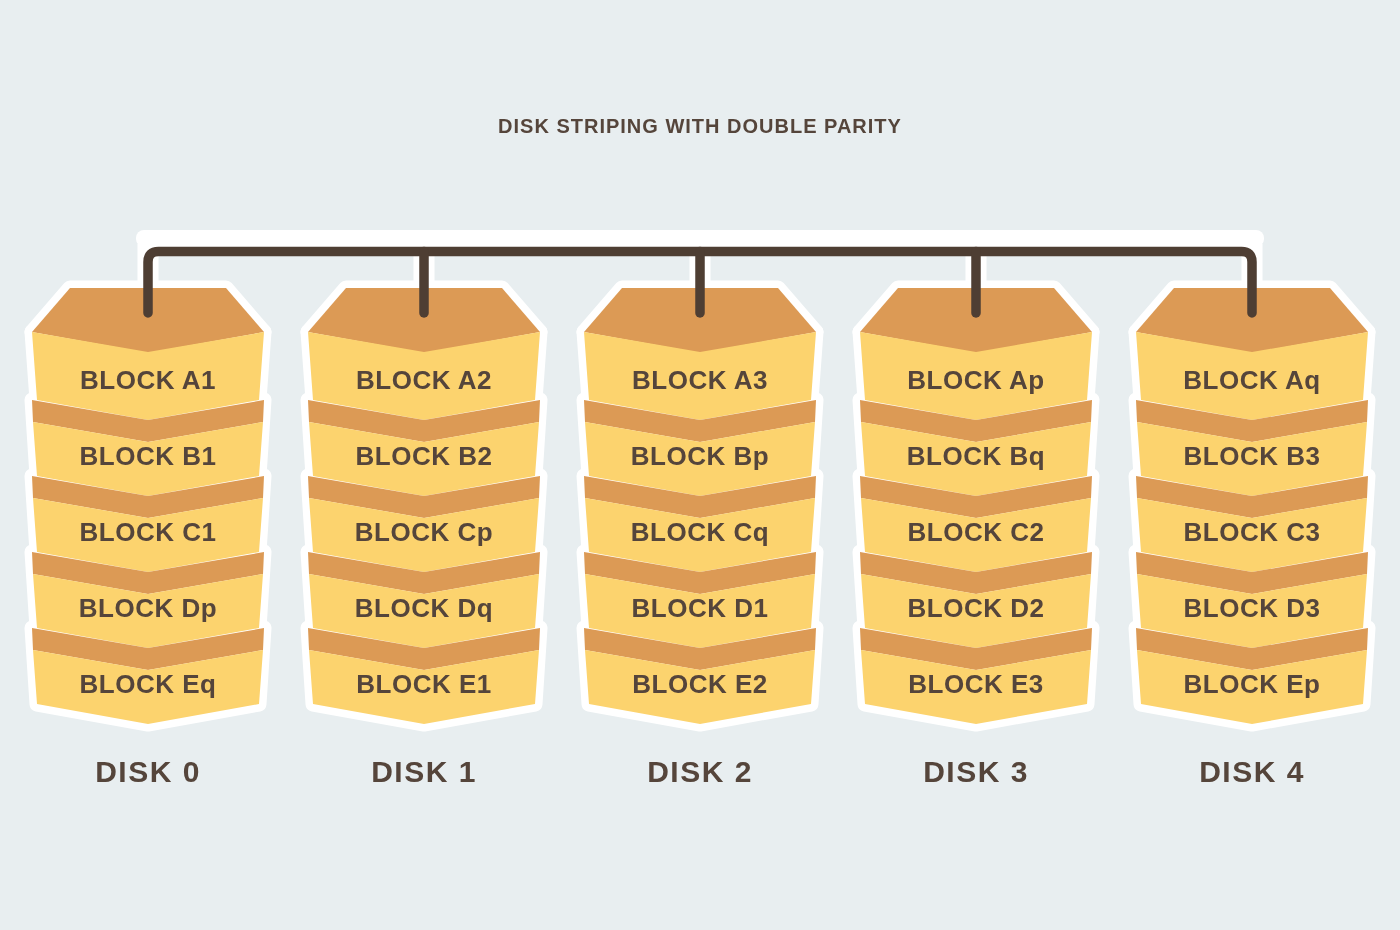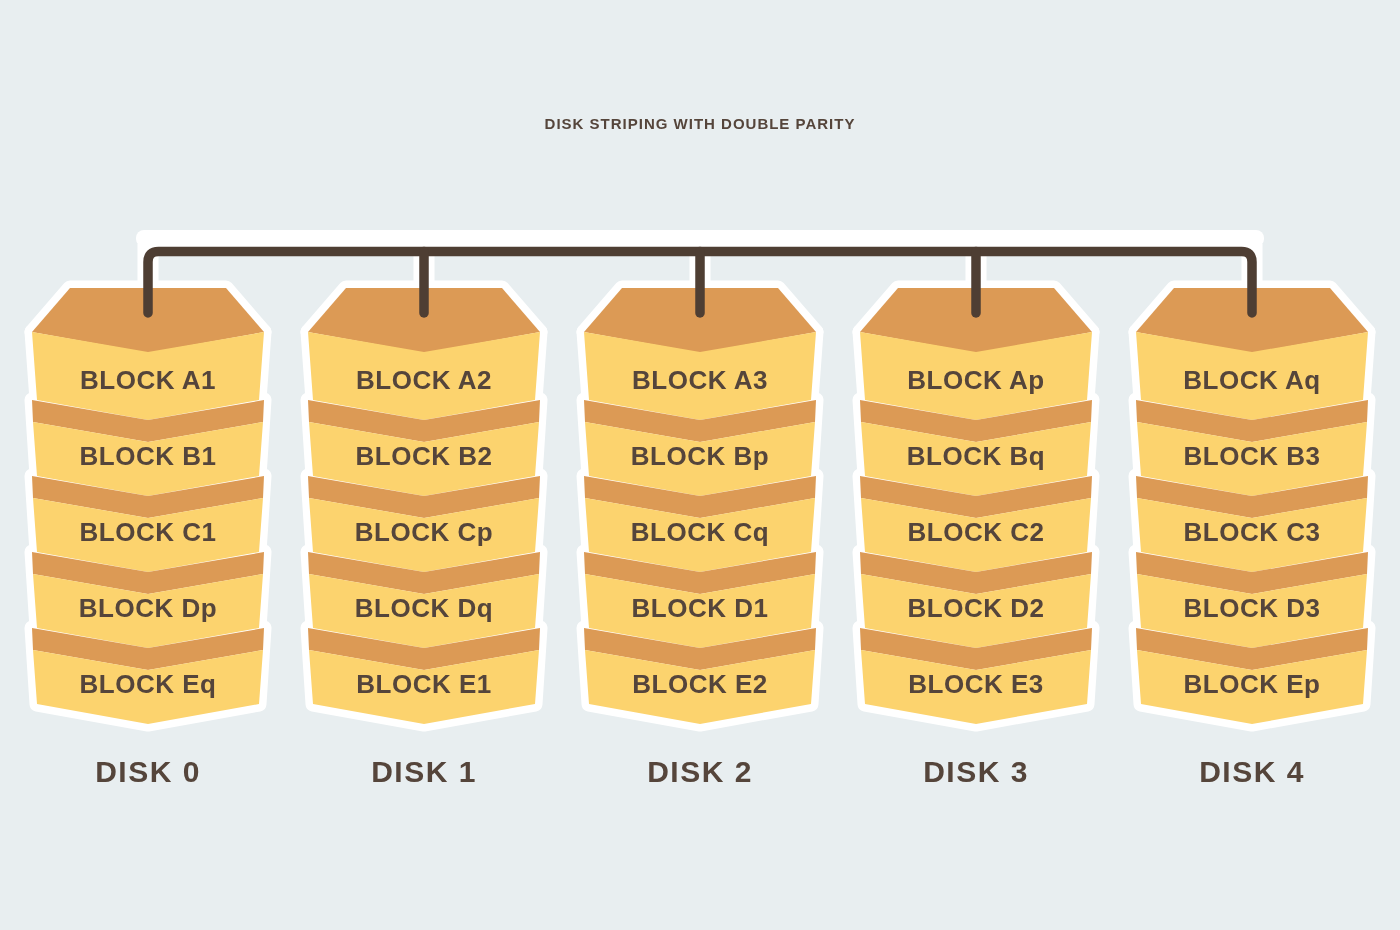--- a/index.html
+++ b/index.html
@@ -12,21 +12,21 @@
   .stage{position:absolute;inset:0;width:1400px;height:930px;}
   .header{
     position:absolute;top:102px;left:0;width:1400px;
     text-align:center;z-index:3;
   }
   .title{
     font-size:63px;font-weight:800;letter-spacing:1px;
     color:#55453b;line-height:1;margin:0;
   }
   .subtitle{
-    font-size:15px;font-weight:700;letter-spacing:1px;
+    font-size:20px;font-weight:700;letter-spacing:1px;
     color:#55453b;margin-top:13px;
   }
   svg{position:absolute;inset:0;z-index:2;}
   svg text{
     font-family:"Liberation Sans",sans-serif;
     font-weight:700;fill:#55453b;
   }
   .block-label{font-size:26px;letter-spacing:0.5px;}
   .disk-label{font-size:30px;letter-spacing:1.5px;}
 </style>

